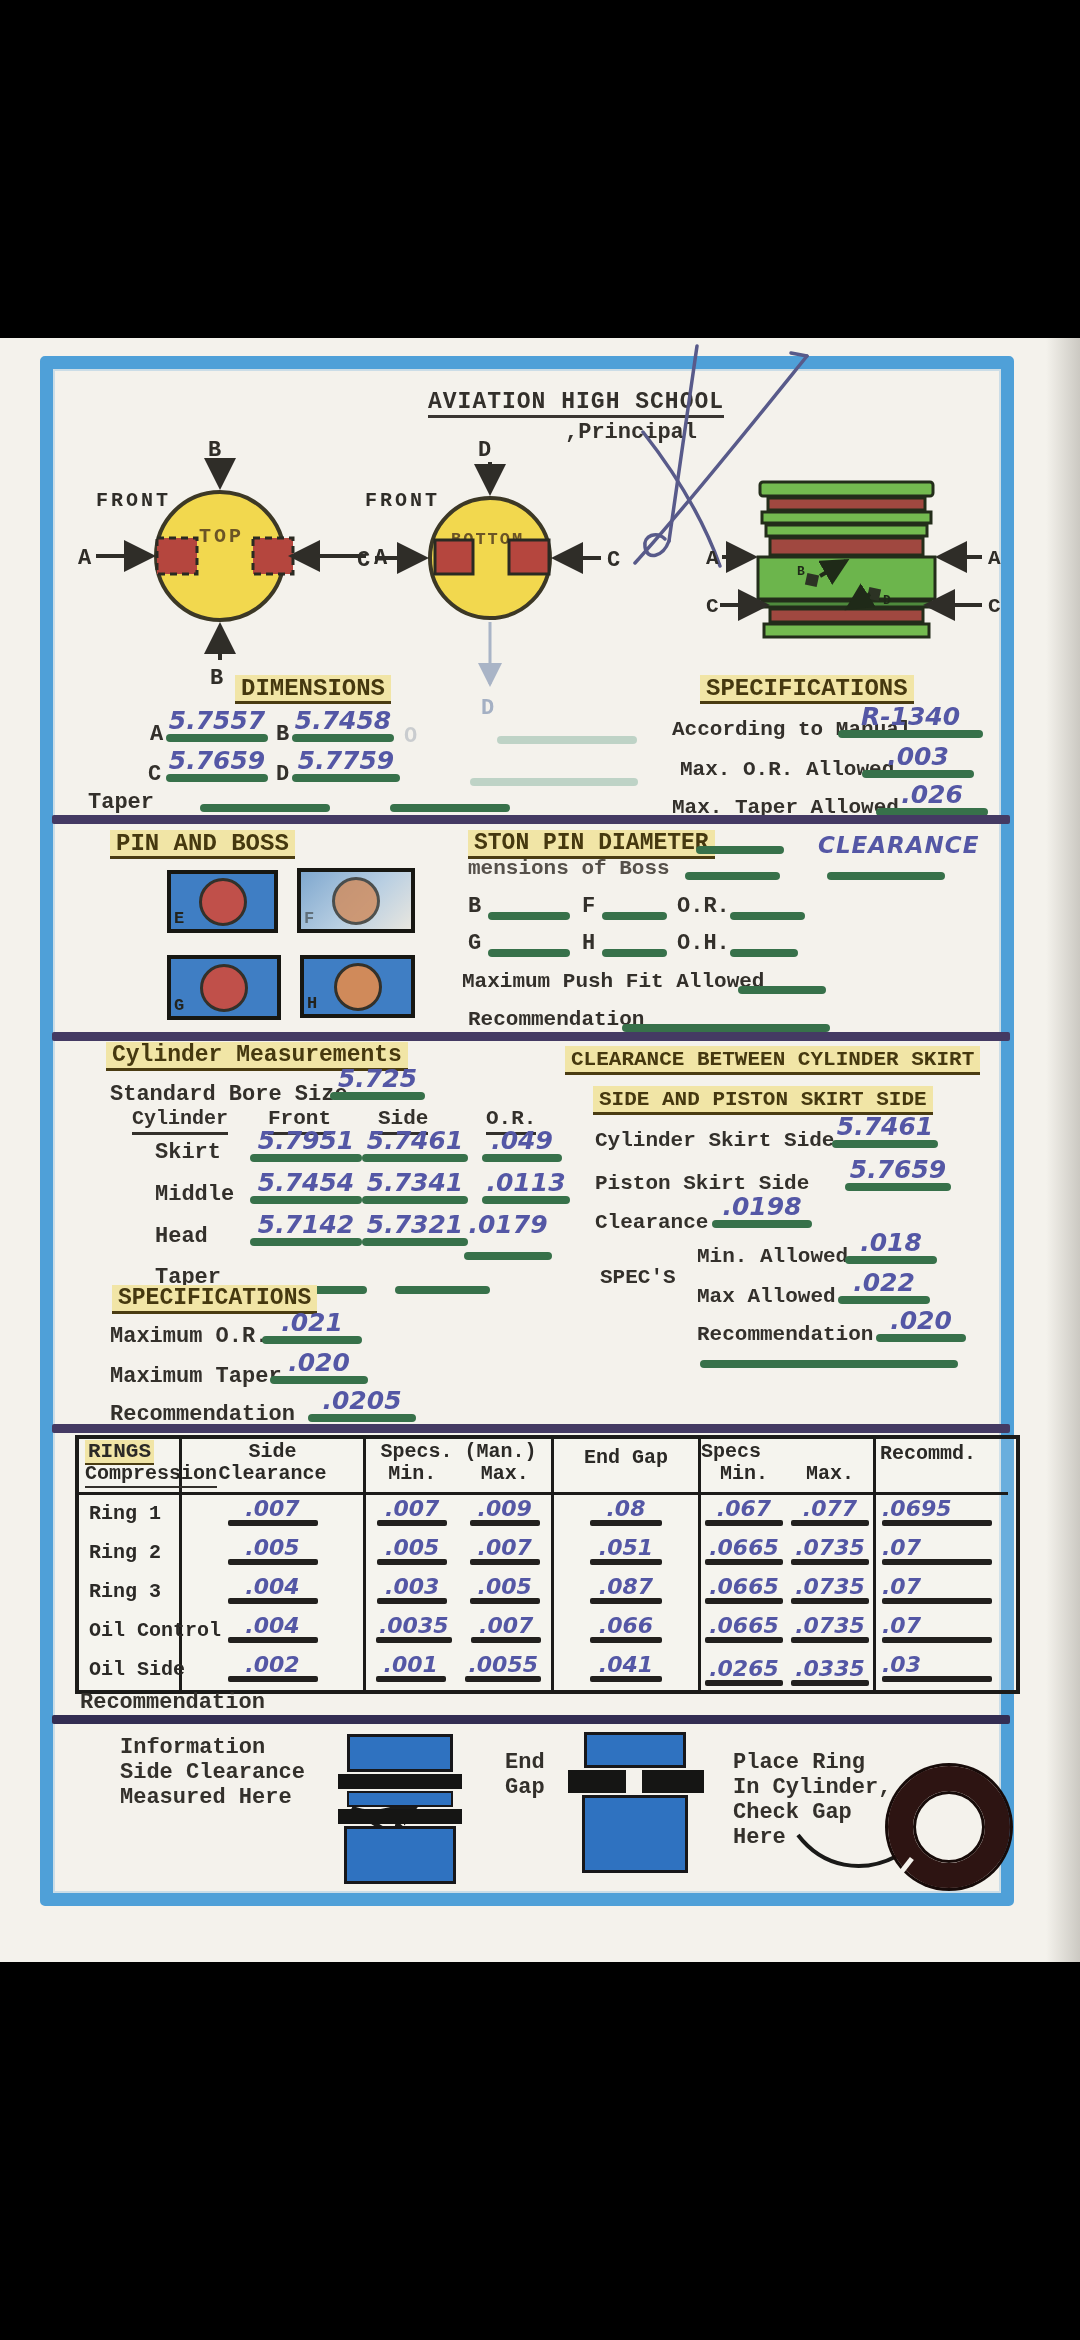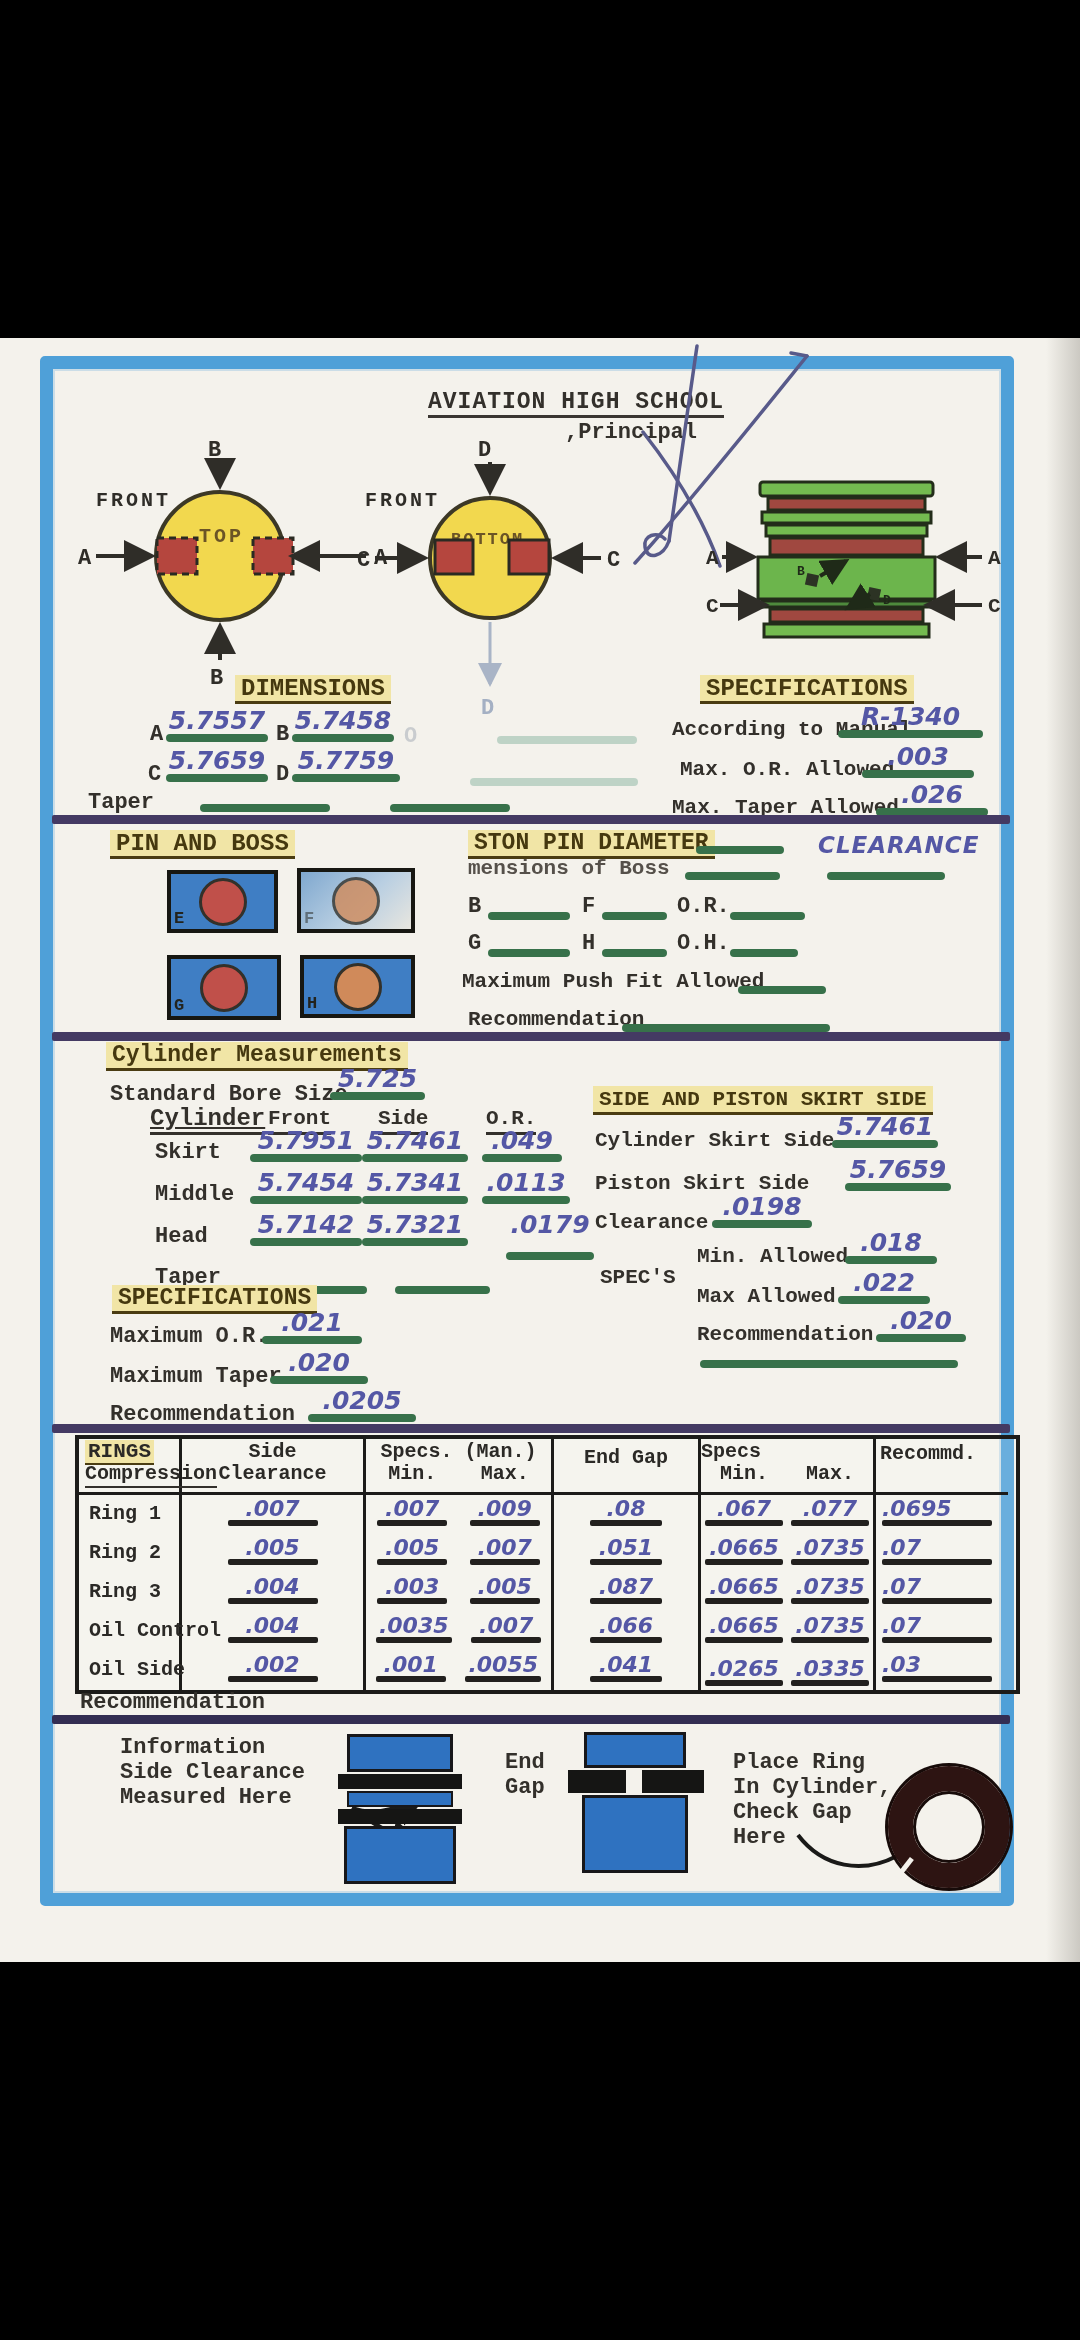--- a/index.html
+++ b/index.html
@@ -232,21 +232,21 @@
   <div class="solo" style="left:622px;top:686px;width:208px;"></div>
 
   <div class="divider" style="top:694px;"></div>
 
   <div class="tw hl" style="left:106px;top:704px;font-size:23px;">Cylinder Measurements</div>
   <div class="tw" style="left:110px;top:744px;">Standard Bore Size</div>
   <div class="field" style="left:330px;top:728px;width:95px;">
         <span class="hw">5.725</span>
         <div class="gline"></div>
       </div>
-  <div class="tw u" style="left:150px;top:768px;font-size:24px;text-decoration:underline;">Cylinder</div>
+  <div class="tw u" style="left:132px;top:768px;font-size:20px;">Cylinder</div>
   <div class="tw u" style="left:268px;top:768px;font-size:21px;">Front</div>
   <div class="tw u" style="left:378px;top:768px;font-size:21px;">Side</div>
   <div class="tw u" style="left:486px;top:768px;font-size:21px;">O.R.</div>
 
   <div class="tw" style="left:155px;top:802px;">Skirt</div>
   <div class="field" style="left:250px;top:790px;width:112px;">
         <span class="hw">5.7951</span>
         <div class="gline"></div>
       </div>
   <div class="field" style="left:362px;top:790px;width:106px;">
@@ -274,21 +274,21 @@
 
   <div class="tw" style="left:155px;top:886px;">Head</div>
   <div class="field" style="left:250px;top:874px;width:112px;">
         <span class="hw">5.7142</span>
         <div class="gline"></div>
       </div>
   <div class="field" style="left:362px;top:874px;width:106px;">
         <span class="hw">5.7321</span>
         <div class="gline"></div>
       </div>
-  <div class="field" style="left:506px;top:874px;width:88px;gap:14px;">
+  <div class="field" style="left:464px;top:874px;width:88px;gap:14px;">
         <span class="hw">.0179</span>
         <div class="gline"></div>
       </div>
 
   <div class="tw" style="left:155px;top:927px;">Taper</div>
   <div class="solo" style="left:252px;top:948px;width:115px;"></div>
   <div class="solo" style="left:395px;top:948px;width:95px;"></div>
 
   <div class="tw hl" style="left:112px;top:947px;font-size:23px;">SPECIFICATIONS</div>
   <div class="tw" style="left:110px;top:986px;">Maximum O.R.</div>
@@ -300,20 +300,21 @@
   <div class="field" style="left:270px;top:1012px;width:98px;">
         <span class="hw">.020</span>
         <div class="gline"></div>
       </div>
   <div class="tw" style="left:110px;top:1064px;">Recommendation</div>
   <div class="field" style="left:308px;top:1050px;width:108px;">
         <span class="hw">.0205</span>
         <div class="gline"></div>
       </div>
 
+  <div class="tw hl" style="left:565px;top:708px;font-size:21px;">CLEARANCE BETWEEN CYLINDER SKIRT</div>
   <div class="tw hl" style="left:593px;top:748px;font-size:21px;">SIDE AND PISTON SKIRT SIDE</div>
   <div class="tw" style="left:595px;top:790px;font-size:21px;">Cylinder Skirt Side</div>
   <div class="field" style="left:832px;top:776px;width:106px;">
         <span class="hw">5.7461</span>
         <div class="gline"></div>
       </div>
   <div class="tw" style="left:595px;top:833px;font-size:21px;">Piston Skirt Side</div>
   <div class="field" style="left:845px;top:819px;width:106px;">
         <span class="hw">5.7659</span>
         <div class="gline"></div>

